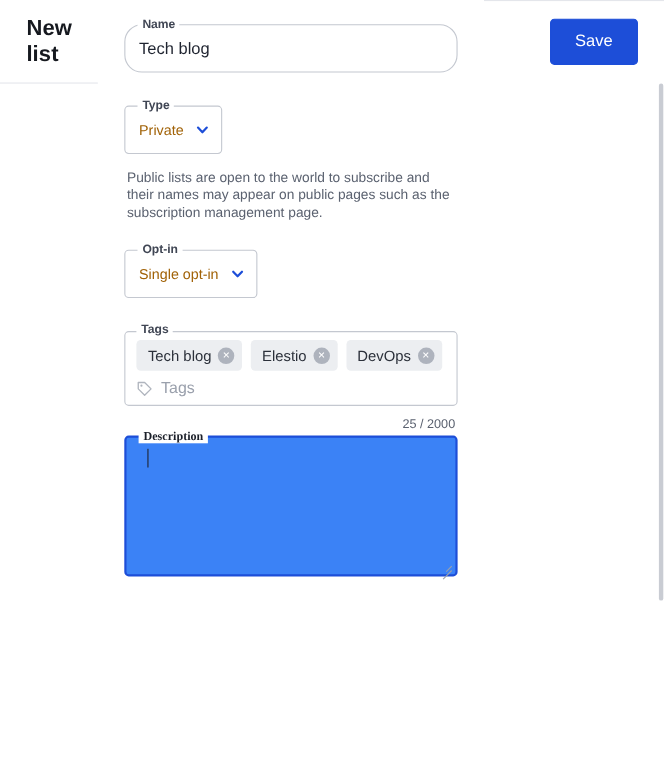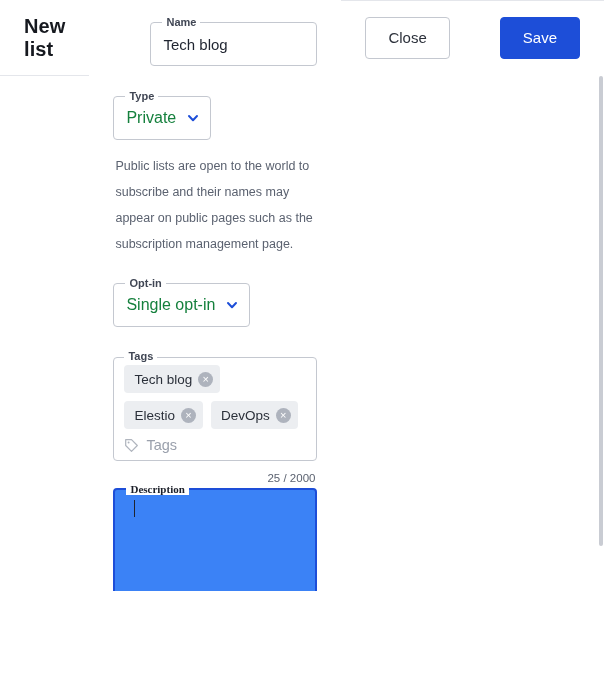--- a/index.html
+++ b/index.html
@@ -43,24 +43,23 @@
     padding: 22px 24px 10px 24px;
     overflow: hidden;
     background: #ffffff;
   }
   .field {
     position: relative;
     margin-bottom: 4px;
   }
   .field-outline {
     border: 1px solid #c4c8d0;
-    border-radius: 4px;
-    background: #ffffff;
-    position: relative;
-    margin-left: 37px;
+    border-radius: 16px;
+    background: #ffffff;
+    position: relative;
   }
   .legend {
     position: absolute;
     top: -7px;
     left: 11px;
     background: #ffffff;
     padding: 0 4px;
     font-size: 11px;
     font-weight: bold;
     color: #404654;
@@ -95,33 +94,33 @@
     align-items: center;
     padding: 0 10px 0 12px;
     gap: 10px;
     border: 1px solid #c4c8d0;
     border-radius: 4px;
     background: #ffffff;
     position: relative;
     cursor: pointer;
   }
   .select-value {
-    font-size: 16px;
-    color: #15803d;
+    font-size: 13px;
+    color: #a16207;
   }
   .chev {
     width: 14px;
     height: 14px;
     display: inline-block;
     position: relative;
   }
   .chev svg { display: block; }
   .helper {
     font-size: 12.5px;
-    line-height: 26px;
+    line-height: 16px;
     color: #5b6270;
     margin: 9px 3px 0 2px;
     max-width: 560px;
   }
   .spacer-26 { height: 26px; }
   .tags-field { margin-top: 0; }
   .tags-outline {
     min-height: 44px;
     display: flex;
     align-items: center;
@@ -356,21 +355,20 @@
         <span class="resize-grip">
           <span style="right:0;bottom:0;width:11px;transform:rotate(-45deg);"></span>
           <span style="right:0;bottom:4px;width:7px;transform:rotate(-45deg);"></span>
         </span>
       </div>
     </div>
 
   </div>
 
   <div class="dialog-footer">
-    <button class="btn btn-close">Close</button>
     <button class="btn btn-save">Save</button>
   </div>
 
   <div class="scrollbar">
     <div class="thumb"></div>
   </div>
 
 </div>
 
 </body></html>

